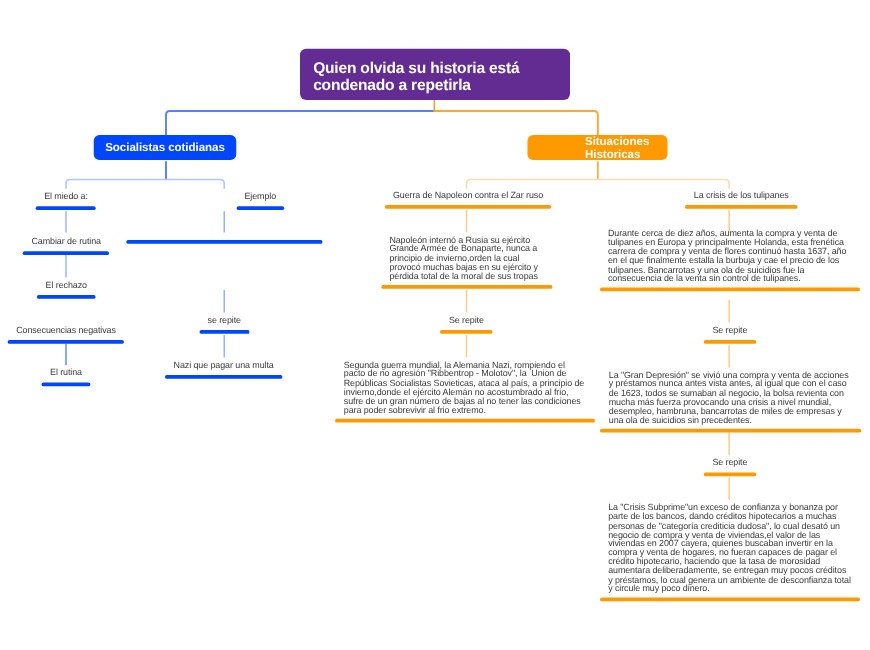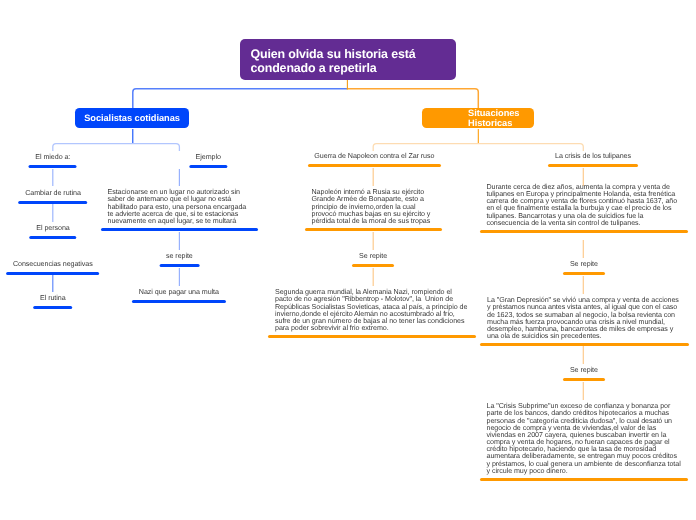--- a/index.html
+++ b/index.html
@@ -90,55 +90,54 @@
 
   <div class="leaf ctr b-blue" style="left:52.8px;top:154.3px;">
     <span class="txt">El miedo a:</span>
     <span class="bar"></span>
   </div>
   <div class="leaf ctr b-blue" style="left:53.0px;top:190.3px;">
     <span class="txt">Cambiar de rutina</span>
     <span class="bar"></span>
   </div>
   <div class="leaf ctr b-blue" style="left:53.0px;top:225.3px;">
-    <span class="txt">El persona</span>
+    <span class="txt">El rechazo</span>
     <span class="bar"></span>
   </div>
   <div class="leaf ctr b-blue" style="left:52.8px;top:261.3px;">
     <span class="txt">Consecuencias negativas</span>
     <span class="bar"></span>
   </div>
   <div class="leaf ctr b-blue" style="left:52.8px;top:295.3px;">
     <span class="txt">El rutina</span>
     <span class="bar"></span>
   </div>
 
   <div class="leaf ctr b-blue" style="left:179.2px;top:154.3px;margin-left:29px;">
     <span class="txt">Ejemplo</span>
     <span class="bar"></span>
   </div>
   <div class="leaf b-blue" style="left:107.5px;top:189.3px;width:144px;">
-    <span class="txt">Estacionarse en un lugar no autorizado sin saber de antemano que el lugar no está habilitado para esto, una persona encargada te advierte acerca de que, si te estacionas nuevamente en aquel lugar, se te multará</span>
     <span class="bar"></span>
   </div>
   <div class="leaf ctr b-blue" style="left:179.4px;top:253.3px;">
     <span class="txt">se repite</span>
     <span class="bar"></span>
   </div>
   <div class="leaf ctr b-blue" style="left:178.9px;top:289.3px;">
     <span class="txt">Nazi que pagar una multa</span>
     <span class="bar"></span>
   </div>
 
   <div class="leaf ctr b-orange" style="left:374.4px;top:153.3px;">
     <span class="txt">Guerra de Napoleon contra el Zar ruso</span>
     <span class="bar"></span>
   </div>
   <div class="leaf b-orange" style="left:311.5px;top:189.3px;width:124px;">
-    <span class="txt">Napoleón internó a Rusia su ejército Grande Armée de Bonaparte, esto a principio de invierno,orden la cual provocó muchas bajas en su ejército y pérdida total de la moral de sus tropas</span>
+    <span class="txt">Napoleón internó a Rusia su ejército Grande Armée de Bonaparte, nunca a principio de invierno,orden la cual provocó muchas bajas en su ejército y pérdida total de la moral de sus tropas</span>
     <span class="bar"></span>
   </div>
   <div class="leaf ctr b-orange" style="left:373.1px;top:253.3px;">
     <span class="txt">Se repite</span>
     <span class="bar"></span>
   </div>
   <div class="leaf b-orange" style="left:275.0px;top:289.3px;width:194px;">
     <span class="txt">Segunda guerra mundial, la Alemania Nazi, rompiendo el pacto de no agresión "Ribbentrop - Molotov", la  Union de Repúblicas Socialistas Sovieticas, ataca al país, a principio de invierno,donde el ejército Alemán no acostumbrado al frio, sufre de un gran número de bajas al no tener las condiciones para poder sobrevivir al frio extremo.</span>
     <span class="bar"></span>
   </div>

